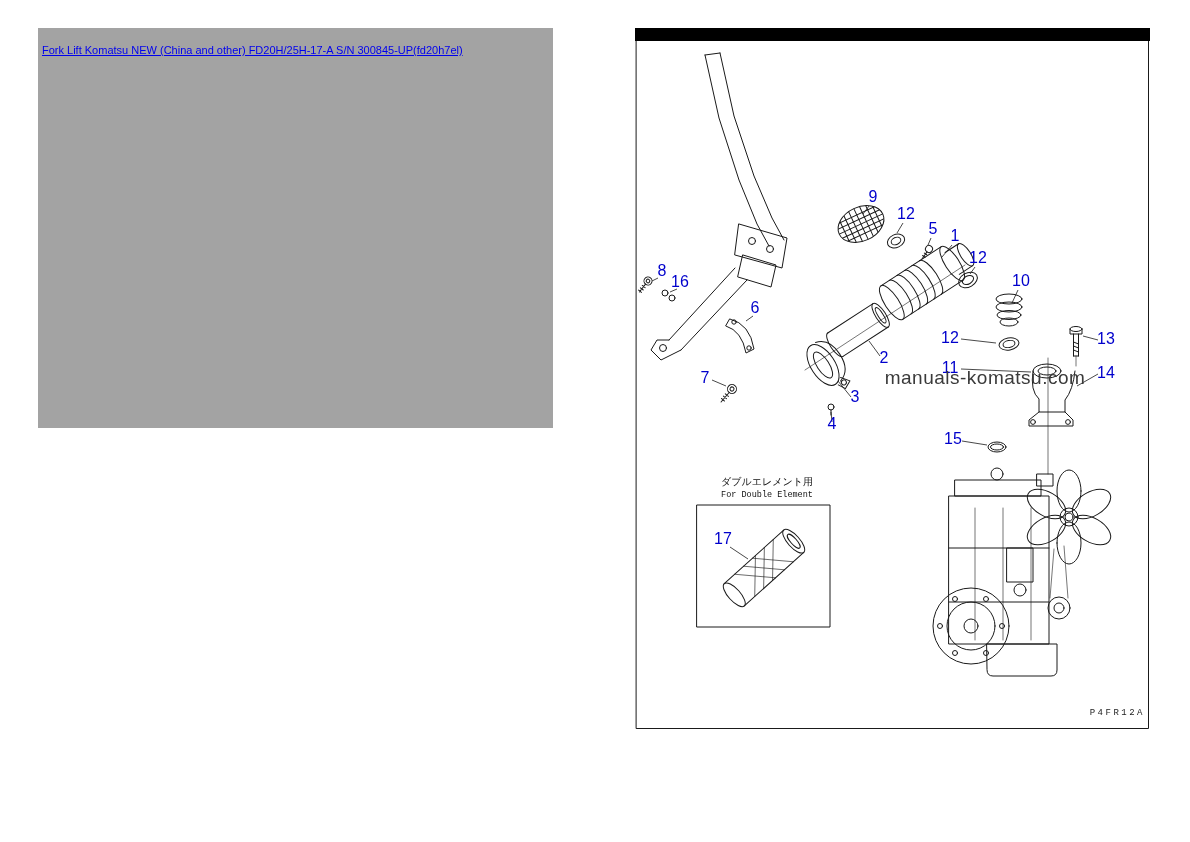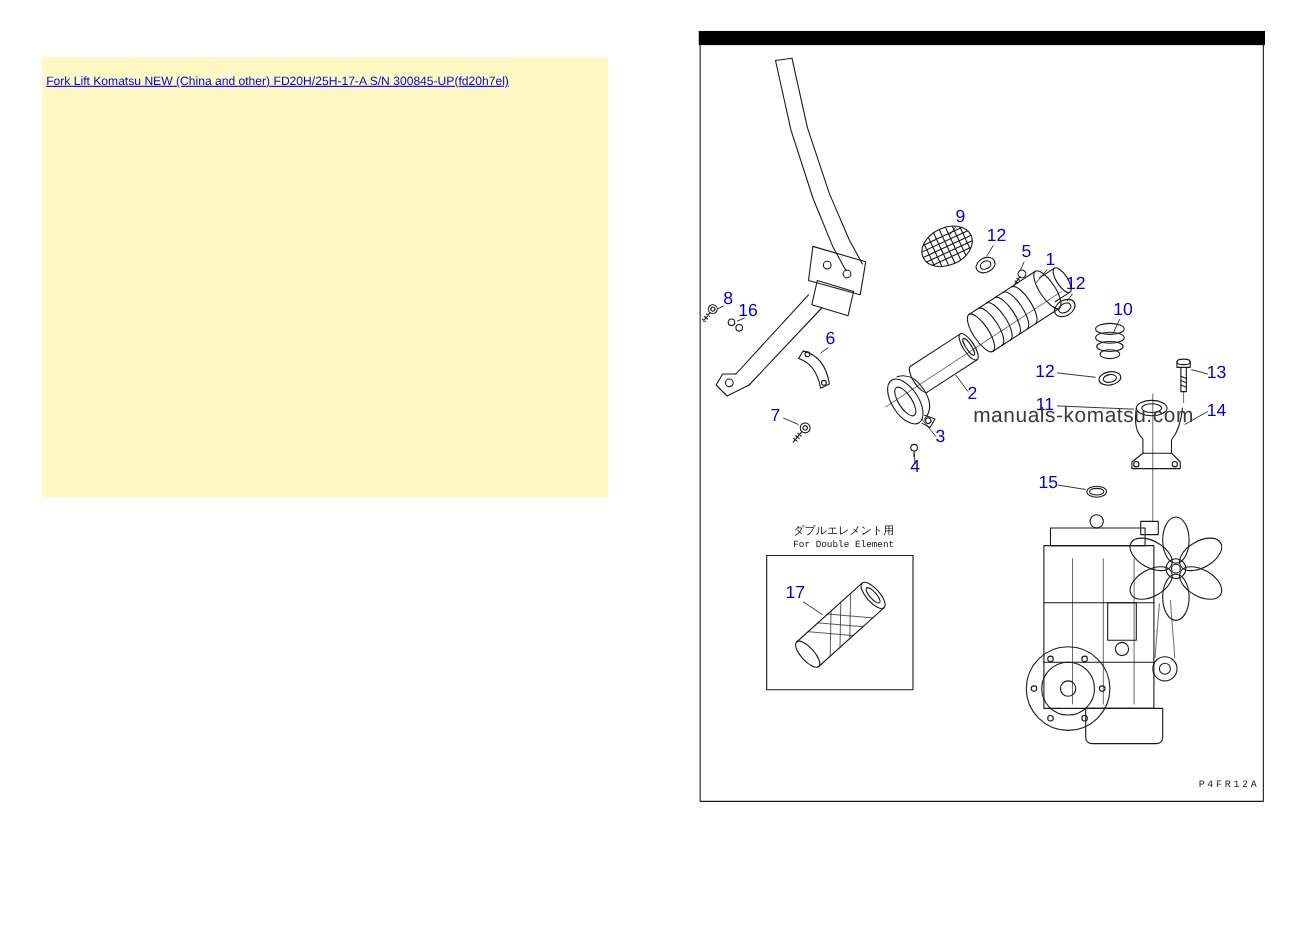--- a/index.html
+++ b/index.html
@@ -7,22 +7,21 @@
   body {
     width: 1190px; height: 842px;
     background: #ffffff;
     font-family: "Liberation Sans", sans-serif;
     position: relative;
     overflow: hidden;
   }
   .preview-panel {
     position: absolute; left: 38px; top: 28px;
     width: 515px; height: 400px;
-    background: #fef9c3;
-    margin-top: 24px;
+    background: #a3a3a3;
   }
   .catalog-link {
     display: inline-block;
     margin: 16px 0 0 4px;
     color: #0000ee;
     text-decoration: underline;
     font-size: 11px;
     line-height: 1.25;
     cursor: pointer;
   }

